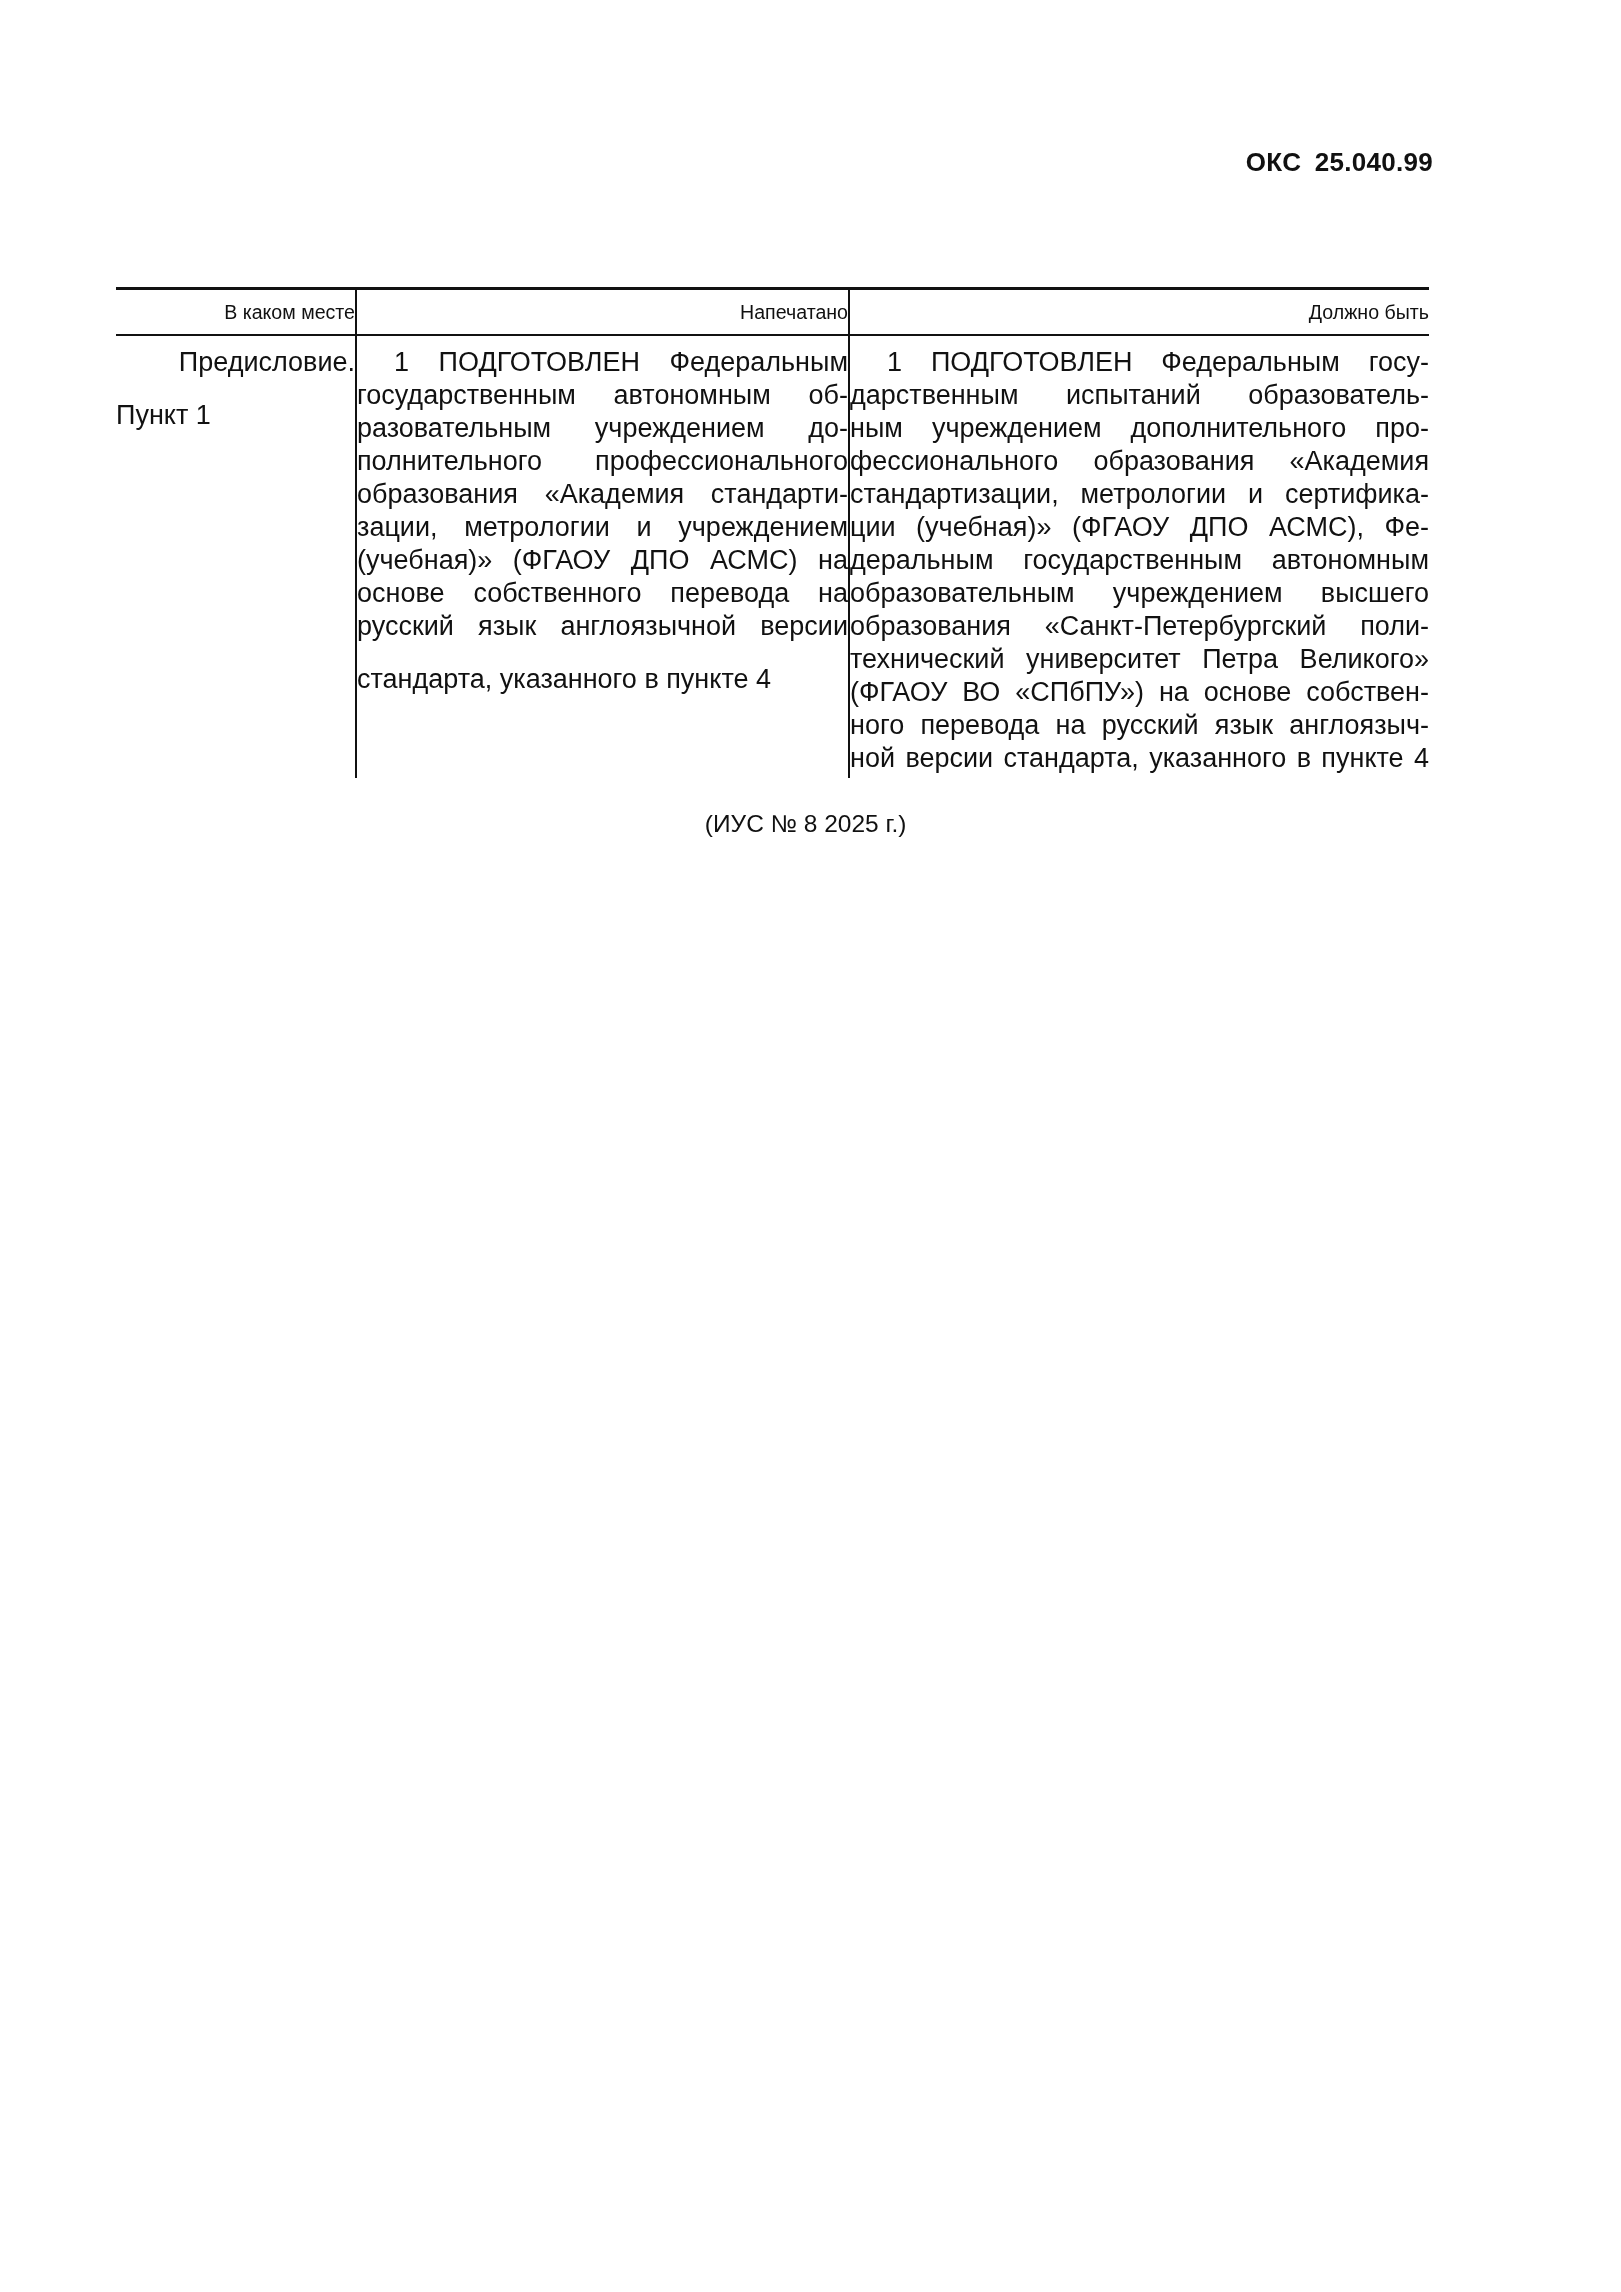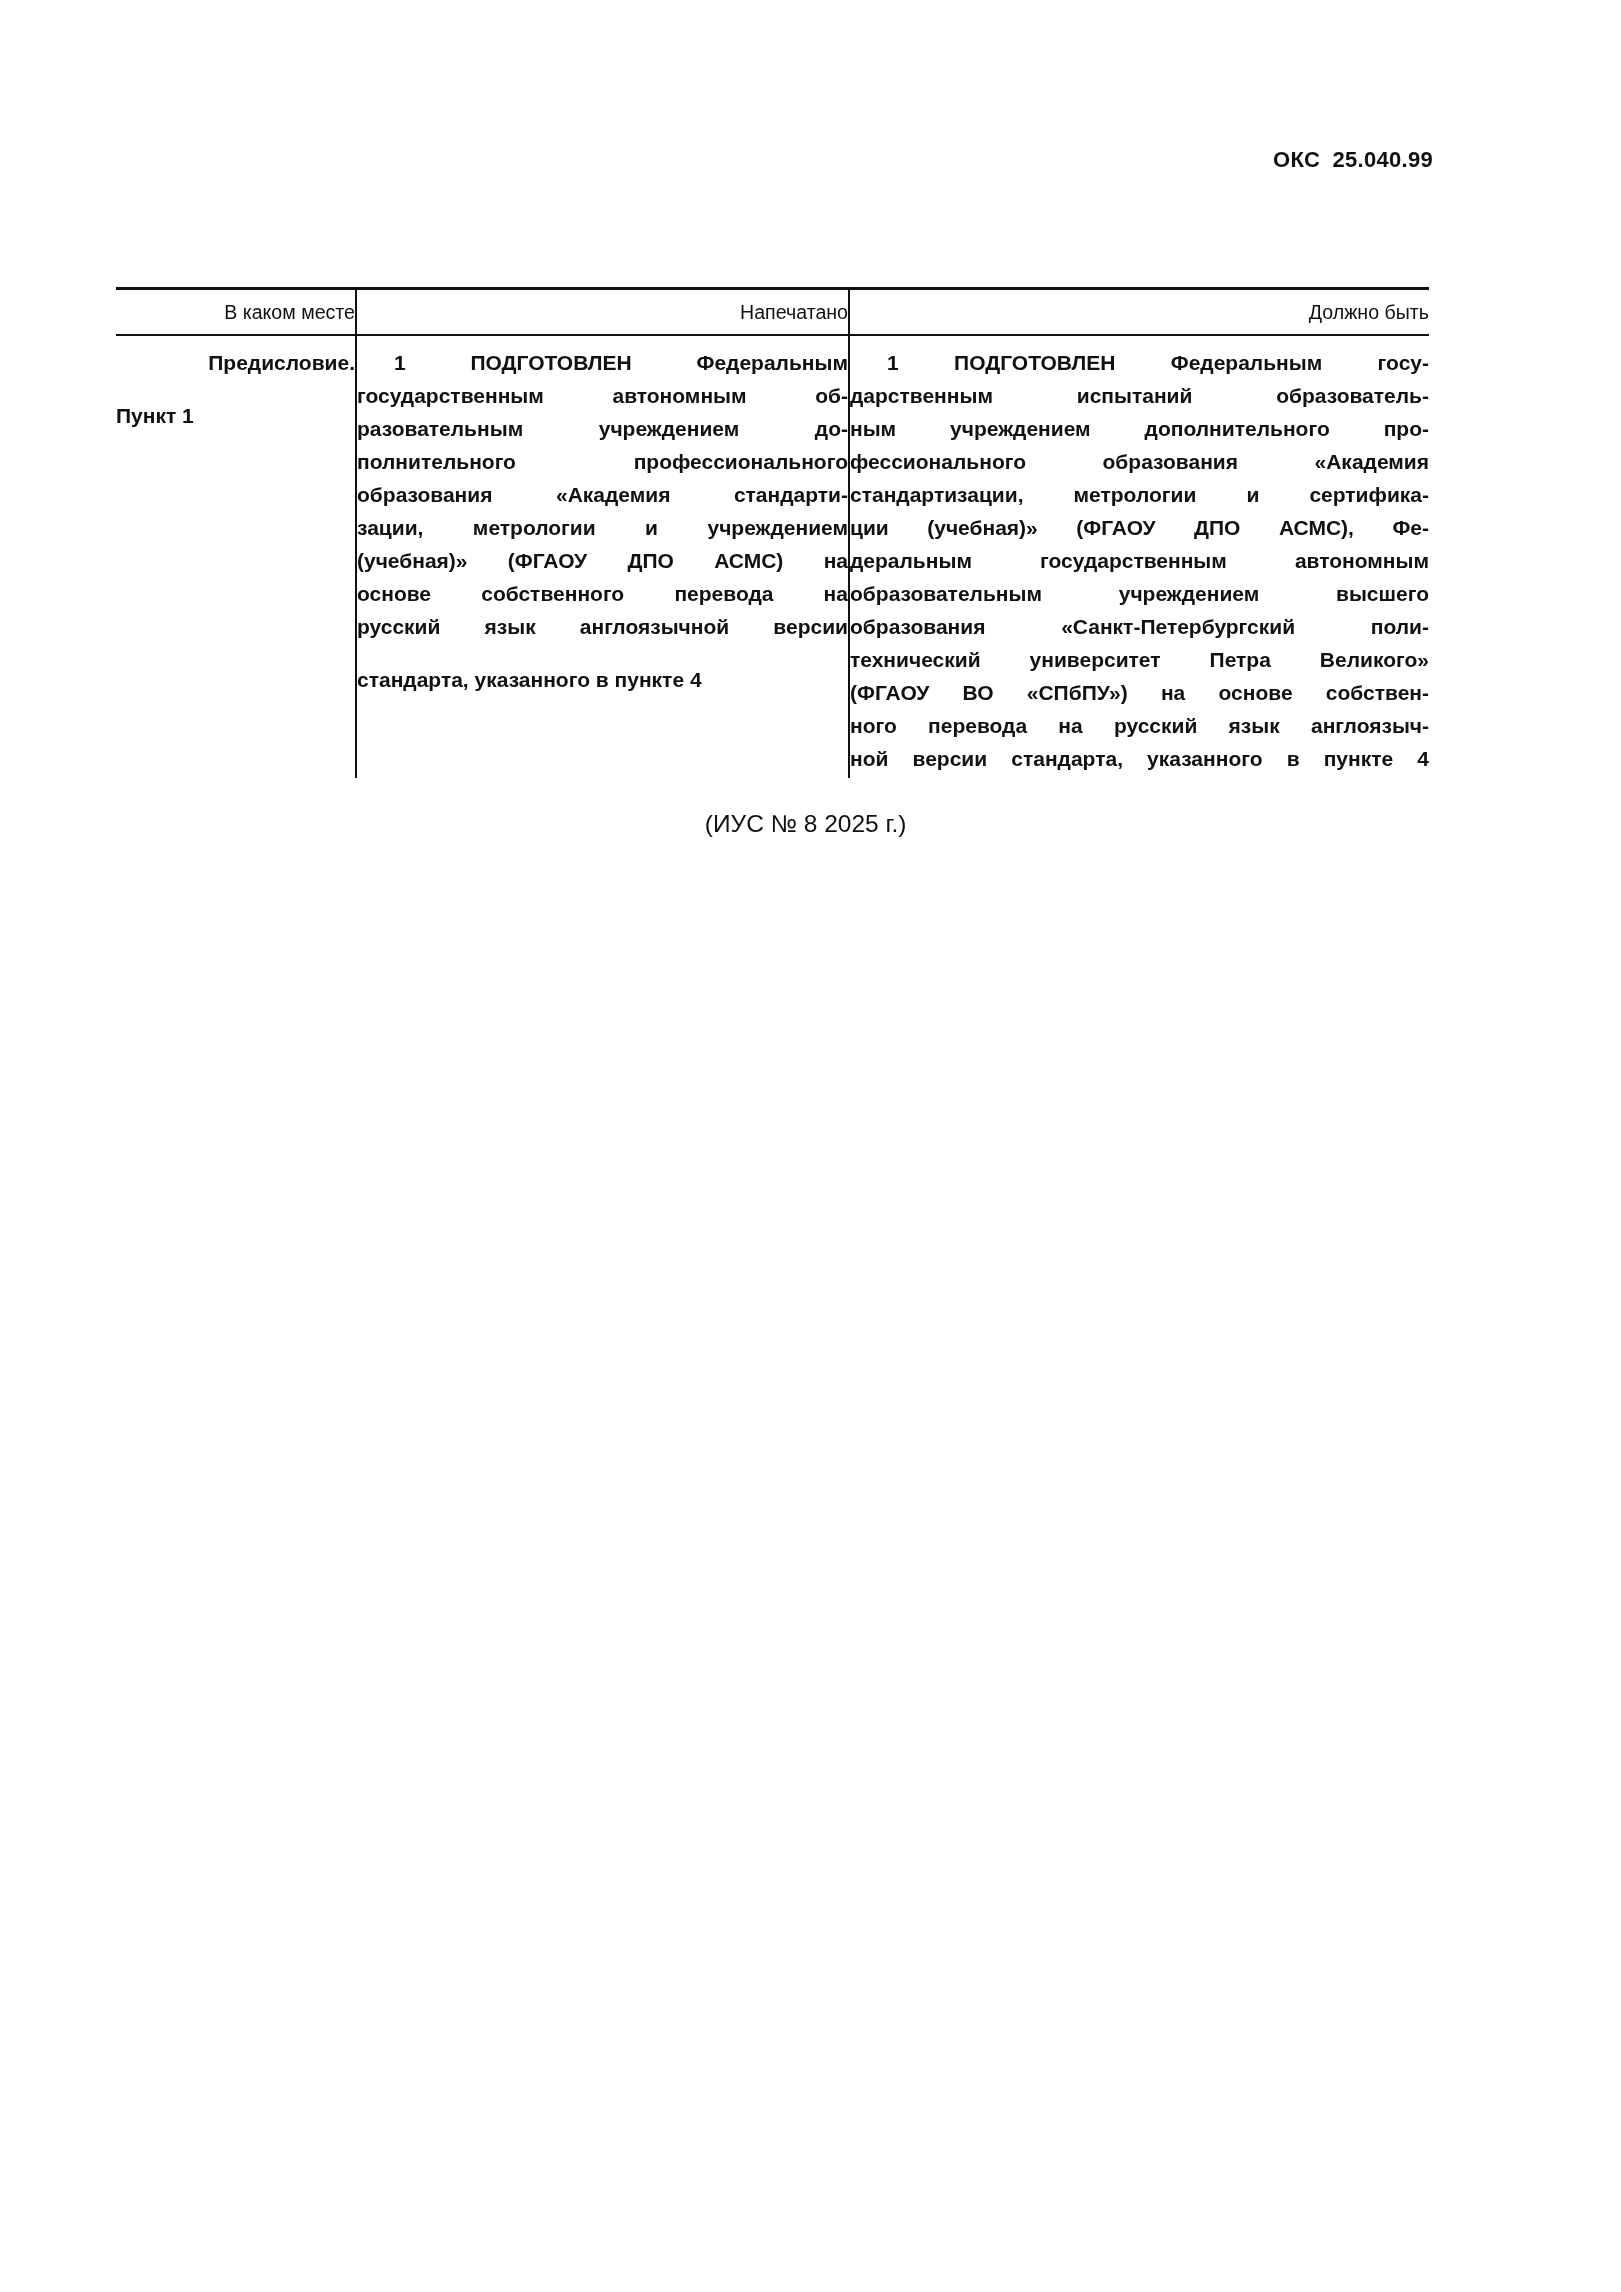--- a/index.html
+++ b/index.html
@@ -11,21 +11,21 @@
       width: 1621px;
       height: 2293px;
       position: relative;
       font-family: "Liberation Sans", "DejaVu Sans", sans-serif;
       color: #111111;
     }
     .oks {
       position: absolute;
       top: 147px;
       right: 188px;
-      font-size: 22px;
+      font-size: 26px;
       font-weight: bold;
       letter-spacing: 0.3px;
       word-spacing: 5.9px;
     }
     .title {
       position: absolute;
       top: 194px;
       left: 116px;
       width: 1313px;
       font-size: 24.5px;
@@ -57,25 +57,24 @@
       border-top: 3.9px solid #111;
       border-bottom: 2.9px solid #111;
       text-align: right;
       vertical-align: middle;
     }
     table.amend th + th, table.amend td + td {
       border-left: 2.9px solid #111;
     }
     table.amend td {
       vertical-align: top;
-      font-size: 21px;
+      font-size: 27px;
       line-height: 33px;
       padding: 9.8px 0 0 0;
       height: 432px;
-      font-weight: bold;
     }
     col.c1 { width: 240px; }
     col.c2 { width: 493px; }
     col.c3 { width: 580px; }
     td.place { padding-right: 11.8px; }
     td.printed { padding-left: 13.7px; padding-right: 13.7px; }
     td.correct { padding-left: 14.7px; padding-right: 0; }
     .ln {
       display: block;
       text-align: justify;

